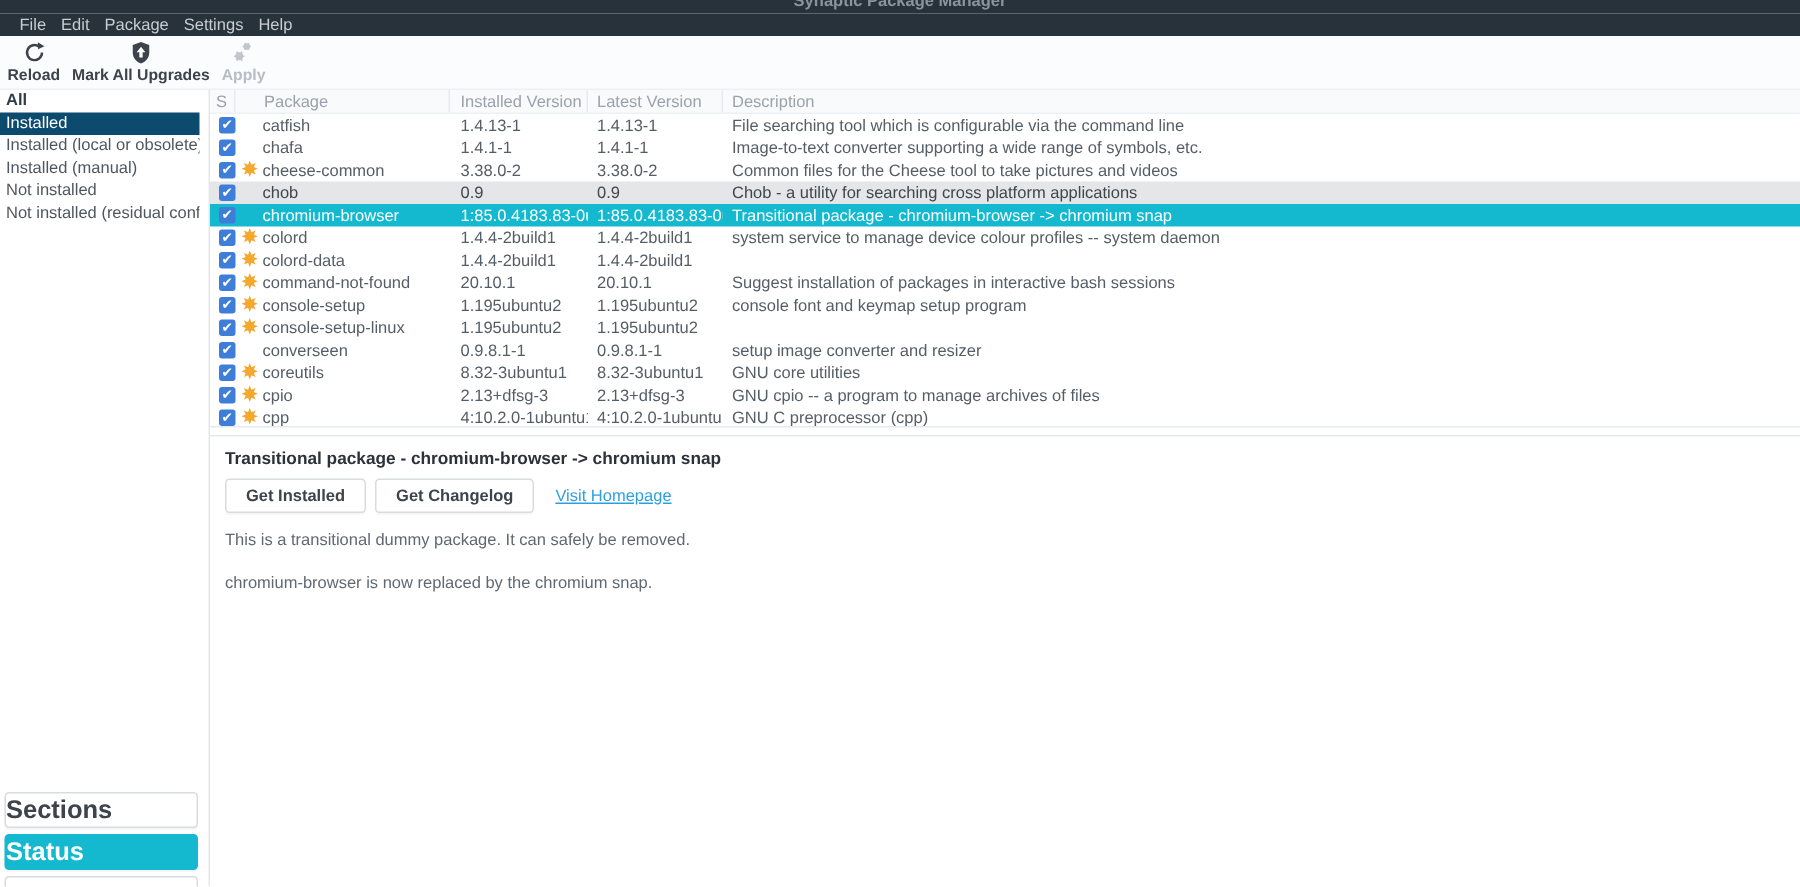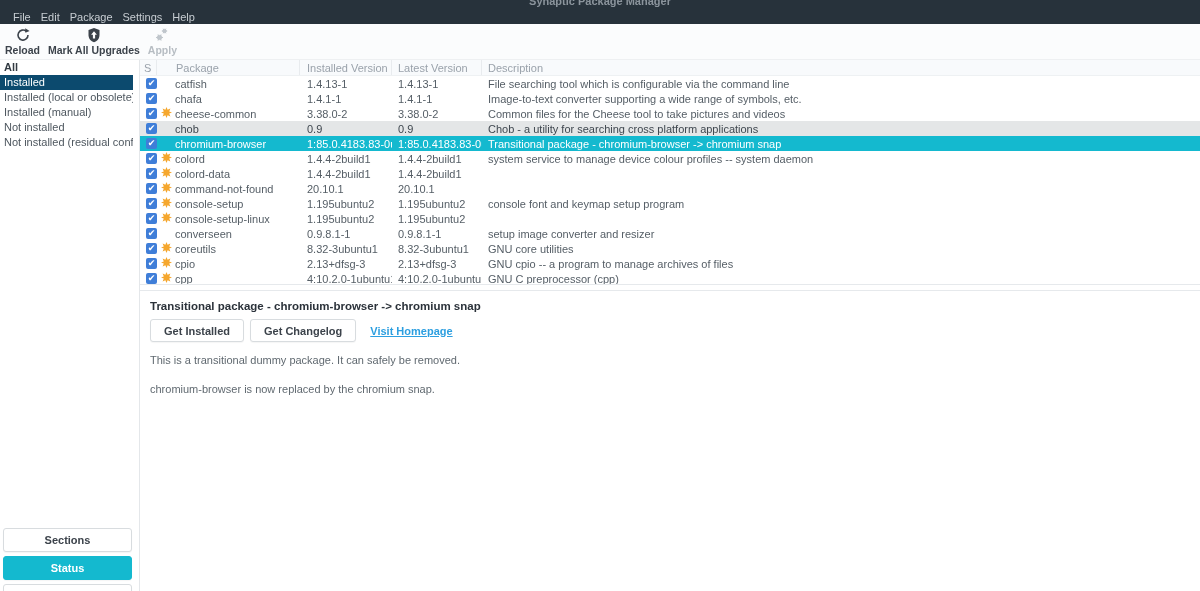--- a/index.html
+++ b/index.html
@@ -21,23 +21,23 @@
   .tool.disabled .tlabel { color:#b7bdc3; }
   
   .main { display:flex; height:531px; }
   .left { width:140px; border-right:1px solid #e4e7ea; position:relative; flex:none; }
   .filters { width:133px; }
   .fitem { height:15px; line-height:15px; padding-left:4px; font-size:11px;
            color:#4e575f; white-space:nowrap; overflow:hidden; }
   .fitem.head { font-weight:bold; color:#333b43; }
   .fitem.selected { background:#0c4a6e; color:#fff; }
   .btn-stack { position:absolute; left:3px; width:129px; top:468px; }
-  .lbtn { display:block; height:24px; line-height:22px; text-align:center;
+  .lbtn { display:block; height:24px; line-height:22px; 
           background:#fff; border:1px solid #d8dcdf; border-radius:3px;
-          font-size:11px; font-weight:bold; color:#3c434b; margin-bottom:4px;
+          font-size:17px; font-weight:bold; color:#3c434b; margin-bottom:4px;
           box-shadow:0 1px 1px rgba(0,0,0,.04); cursor:pointer; }
   .lbtn.active { background:#14b9cf; border-color:#14b9cf; color:#fff; }
   .lbtn.partial { height:24px; }
   .repeat-wrap { display:contents; }
   
   .right { flex:1; display:flex; flex-direction:column; min-width:0; }
   .table-viewport { height:225px; overflow:hidden; border-bottom:1px solid #e6e9ec; }
   .thead { display:flex; height:16px; background:#f8fafc; border-bottom:1px solid #eef1f3;
            align-items:center; font-size:11px; color:#9aa2ab; }
   .thead > div { height:100%; line-height:16px; white-space:nowrap; overflow:hidden; }
@@ -60,21 +60,21 @@
   .cell-desc { flex:1; padding-left:6px; white-space:nowrap; overflow:hidden; }
   
   .detail { flex:1; margin-top:5px; border-top:1px solid #e6e9ec; padding:9px 12px 0 10px;
             background:#fff; }
   .detail-title { font-size:11.5px; font-weight:bold; color:#2b323a; }
   .detail-buttons { display:flex; align-items:center; margin-top:7px; }
   .dbtn { height:23px; padding:0 13px; background:#fff; border:1px solid #d8dcdf;
           border-radius:3px; font-size:11px; font-weight:bold; color:#3c434b;
           display:flex; align-items:center; margin-right:6px;
           box-shadow:0 1px 1px rgba(0,0,0,.04); cursor:pointer; }
-  .homepage-link { font-size:11px; font-weight:bold; color:#2d9fe0;
+  .homepage-link { font-size:11px; font-weight:normal; color:#2d9fe0;
                    text-decoration:underline; margin-left:8px; cursor:pointer; }
   .para { font-size:11px; color:#606970; margin-top:12px; }
   .para + .para { margin-top:17px; }
 </style>
 </head>
 <body>
 
 <div class="titlebar">
   <div class="title">Synaptic Package Manager</div>
 </div>
@@ -279,20 +279,21 @@
             <span>
               <svg width="11" height="11" viewBox="0 0 12 12">
                 <polygon fill="#f5a72e" points="12,6 8.96,7.22 10.24,10.24 7.22,8.96 6,12 4.78,8.96 1.76,10.24 3.04,7.22 0,6 3.04,4.78 1.76,1.76 4.78,3.04 6,0 7.22,3.04 10.24,1.76 8.96,4.78"></polygon>
                 <circle cx="6" cy="6" r="2.6" fill="#f5a72e"></circle>
               </svg>
             </span>
           </div>
           <div class="cell-name">command-not-found</div>
           <div class="cell-inst">20.10.1</div>
           <div class="cell-lat">20.10.1</div>
+          <div class="cell-desc">Suggest installation of packages in interactive bash sessions</div>
         </div>
           <div class="row">
           <div class="cell-s">
             <span class="checkbox">✔</span>
           </div>
           <div class="cell-icon">
             <span>
               <svg width="11" height="11" viewBox="0 0 12 12">
                 <polygon fill="#f5a72e" points="12,6 8.96,7.22 10.24,10.24 7.22,8.96 6,12 4.78,8.96 1.76,10.24 3.04,7.22 0,6 3.04,4.78 1.76,1.76 4.78,3.04 6,0 7.22,3.04 10.24,1.76 8.96,4.78"></polygon>
                 <circle cx="6" cy="6" r="2.6" fill="#f5a72e"></circle>

